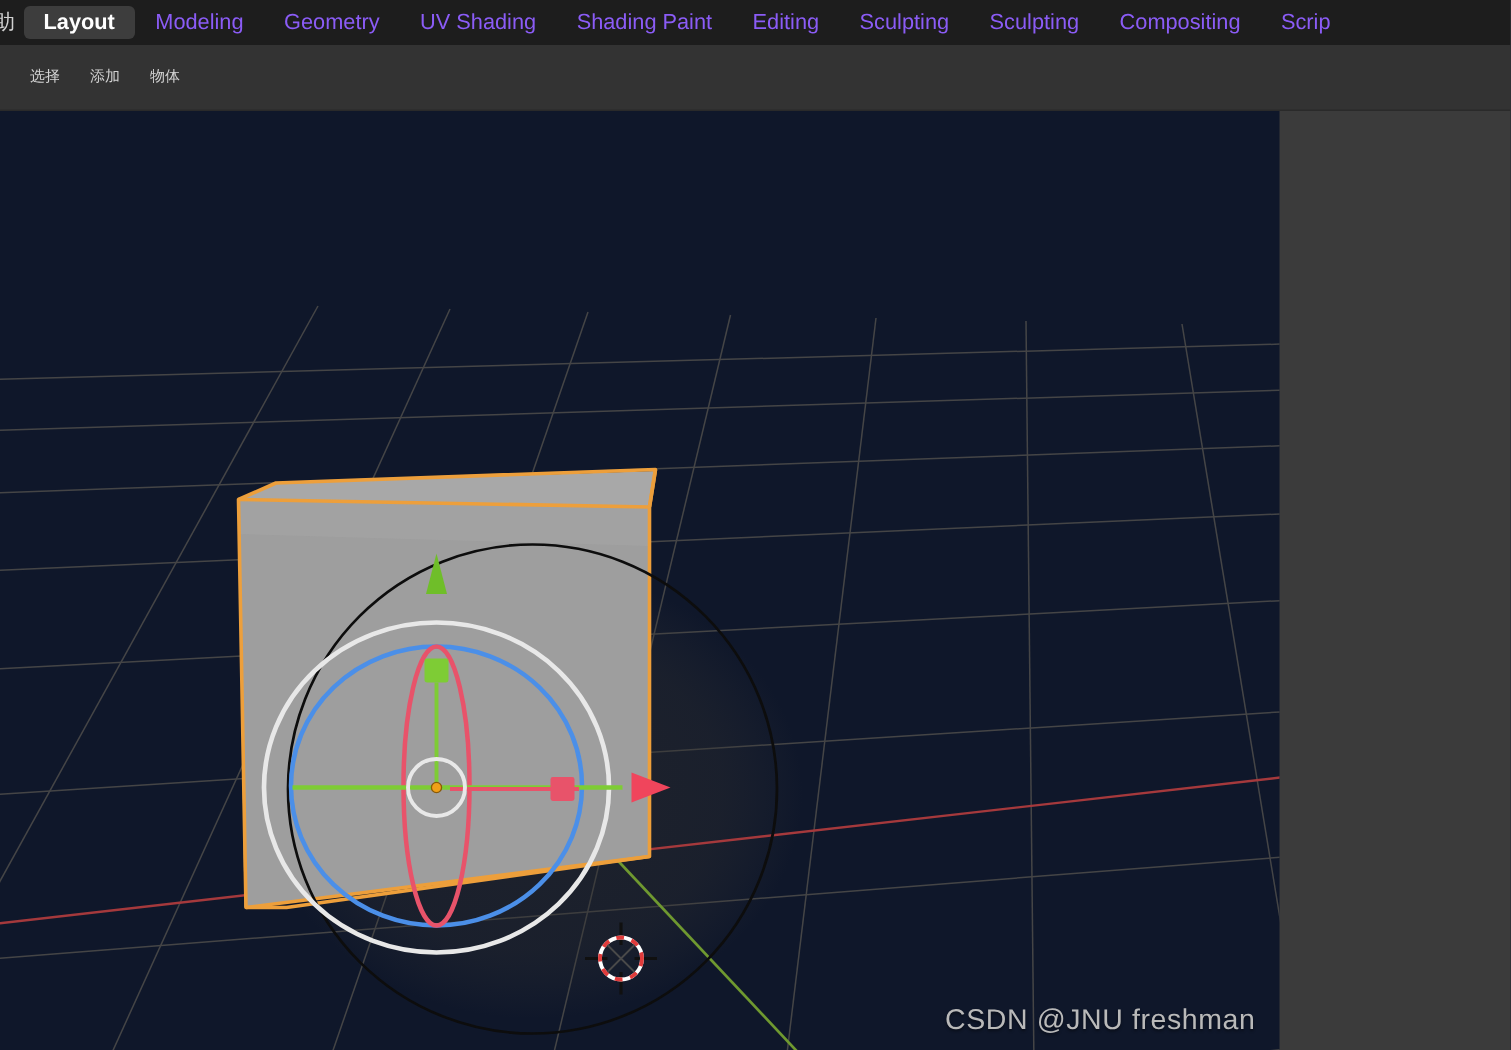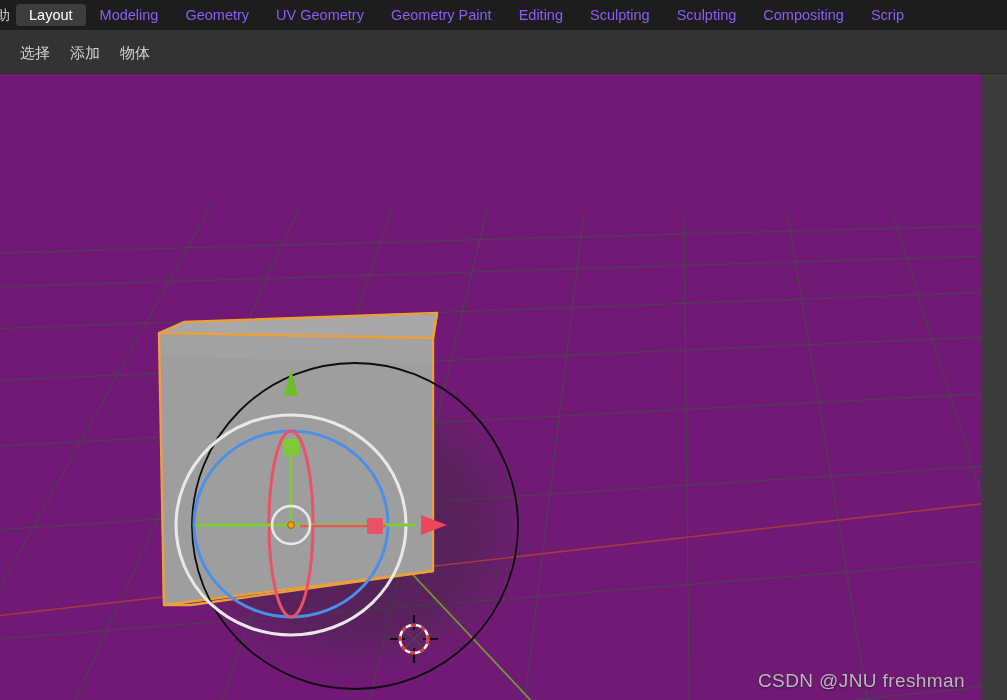--- a/index.html
+++ b/index.html
@@ -21,31 +21,31 @@
     color:#d0d0d0; font-size:14px; line-height:1;
     margin-left:-4px; padding-right:6px;
     font-family:"DejaVu Sans",sans-serif;
   }
   .tabs{ display:flex; align-items:center; height:30px; }
   .tab{
     color:#8b5cf6; font-size:14.5px; padding:0 13px;
     height:22px; line-height:22px; border-radius:4px;
     margin-right:1px;
   }
-  .tab.active{ background:#3d3d3d; color:#ffffff; font-weight:normal; }
+  .tab.active{ background:#3d3d3d; color:#ffffff; font-weight:bold; }
 
   
   .header{
     position:absolute; left:0; top:30px; width:1007px; height:44px;
     background:#333333;
     border-bottom:1px solid #2a2a2a;
   }
   .menus{ position:absolute; left:10px; top:12px; display:flex; gap:0px; }
   .menu-item{
-    color:#d2d2d2; font-size:15px; padding:2px 10px; border-radius:3px;
+    color:#d2d2d2; font-size:10px; padding:2px 10px; border-radius:3px;
     font-family:"DejaVu Sans",sans-serif;
   }
 
   .tool-cluster{ position:absolute; top:44px; display:flex; align-items:center; }
 
   .pill{
     background:#282828; border-radius:5px; height:25px;
     display:flex; align-items:center; padding:0 4px;
   }
 
@@ -56,22 +56,22 @@
 
   .orient-label{
     color:#d8d8d8; font-size:13px; padding:0 8px 0 5px;
     font-family:"DejaVu Sans",sans-serif;
   }
   .chev{ width:15px; display:flex; align-items:center; justify-content:center; color:#c8c8c8; }
   .chev svg{ display:block; }
 
   
   .viewport{
-    position:absolute; left:0; top:74px; width:981px; height:626px;
-    background:#701a75; overflow:hidden;
+    position:absolute; left:0; top:74px; width:853px; height:626px;
+    background:#0f172a; overflow:hidden;
   }
   .viewport svg{ position:absolute; left:0; top:0; }
 
   .watermark{
     position:absolute; right:16px; bottom:8px;
     color:#b9b9b9; font-size:19px; letter-spacing:.4px;
     font-family:"Liberation Sans",sans-serif;
     text-shadow:0 1px 2px rgba(0,0,0,.45);
   }
 </style>
@@ -79,22 +79,22 @@
 <body>
 
 <div id="app">
 
   <div class="topbar">
     <span class="topbar-left-glyph">助</span>
     <div class="tabs">
       <div class="tab active">Layout</div>
       <div class="tab">Modeling</div>
       <div class="tab">Geometry</div>
-      <div class="tab">UV Geometry</div>
-      <div class="tab">Geometry Paint</div>
+      <div class="tab">UV Shading</div>
+      <div class="tab">Shading Paint</div>
       <div class="tab">Editing</div>
       <div class="tab">Sculpting</div>
       <div class="tab">Sculpting</div>
       <div class="tab">Compositing</div>
       <div class="tab">Scrip</div>
     </div>
   </div>
 
   <div class="header">
 

